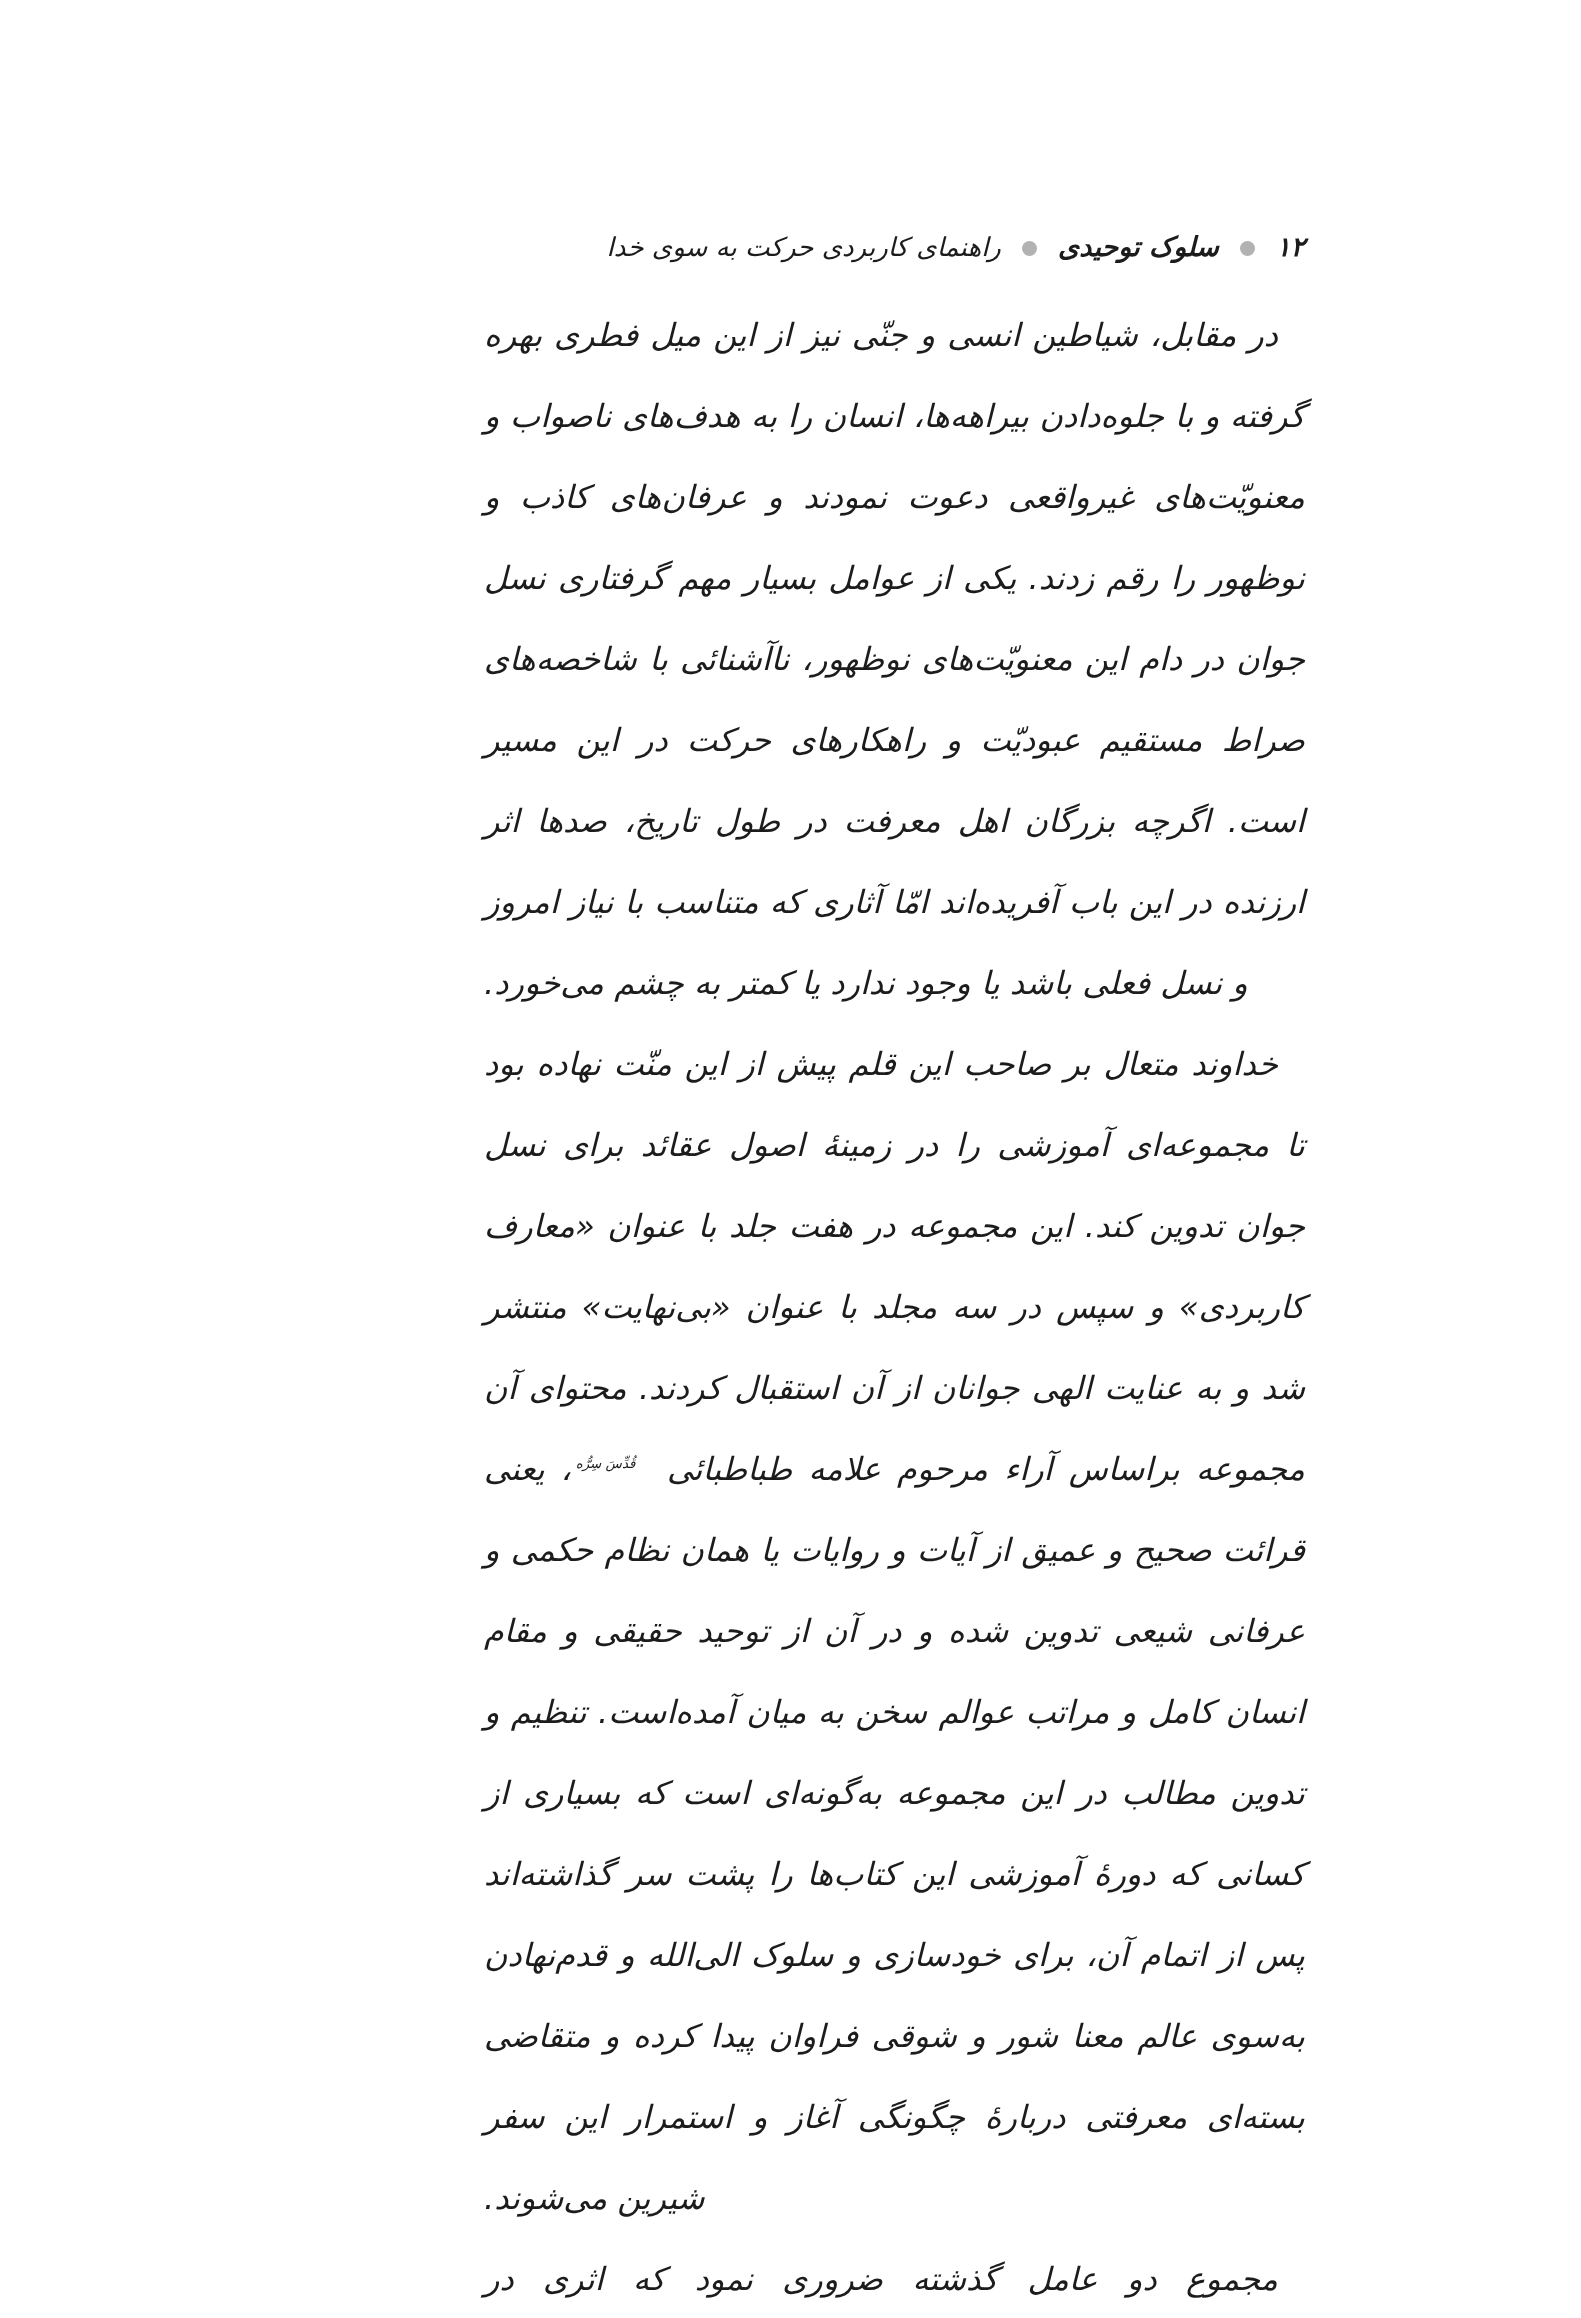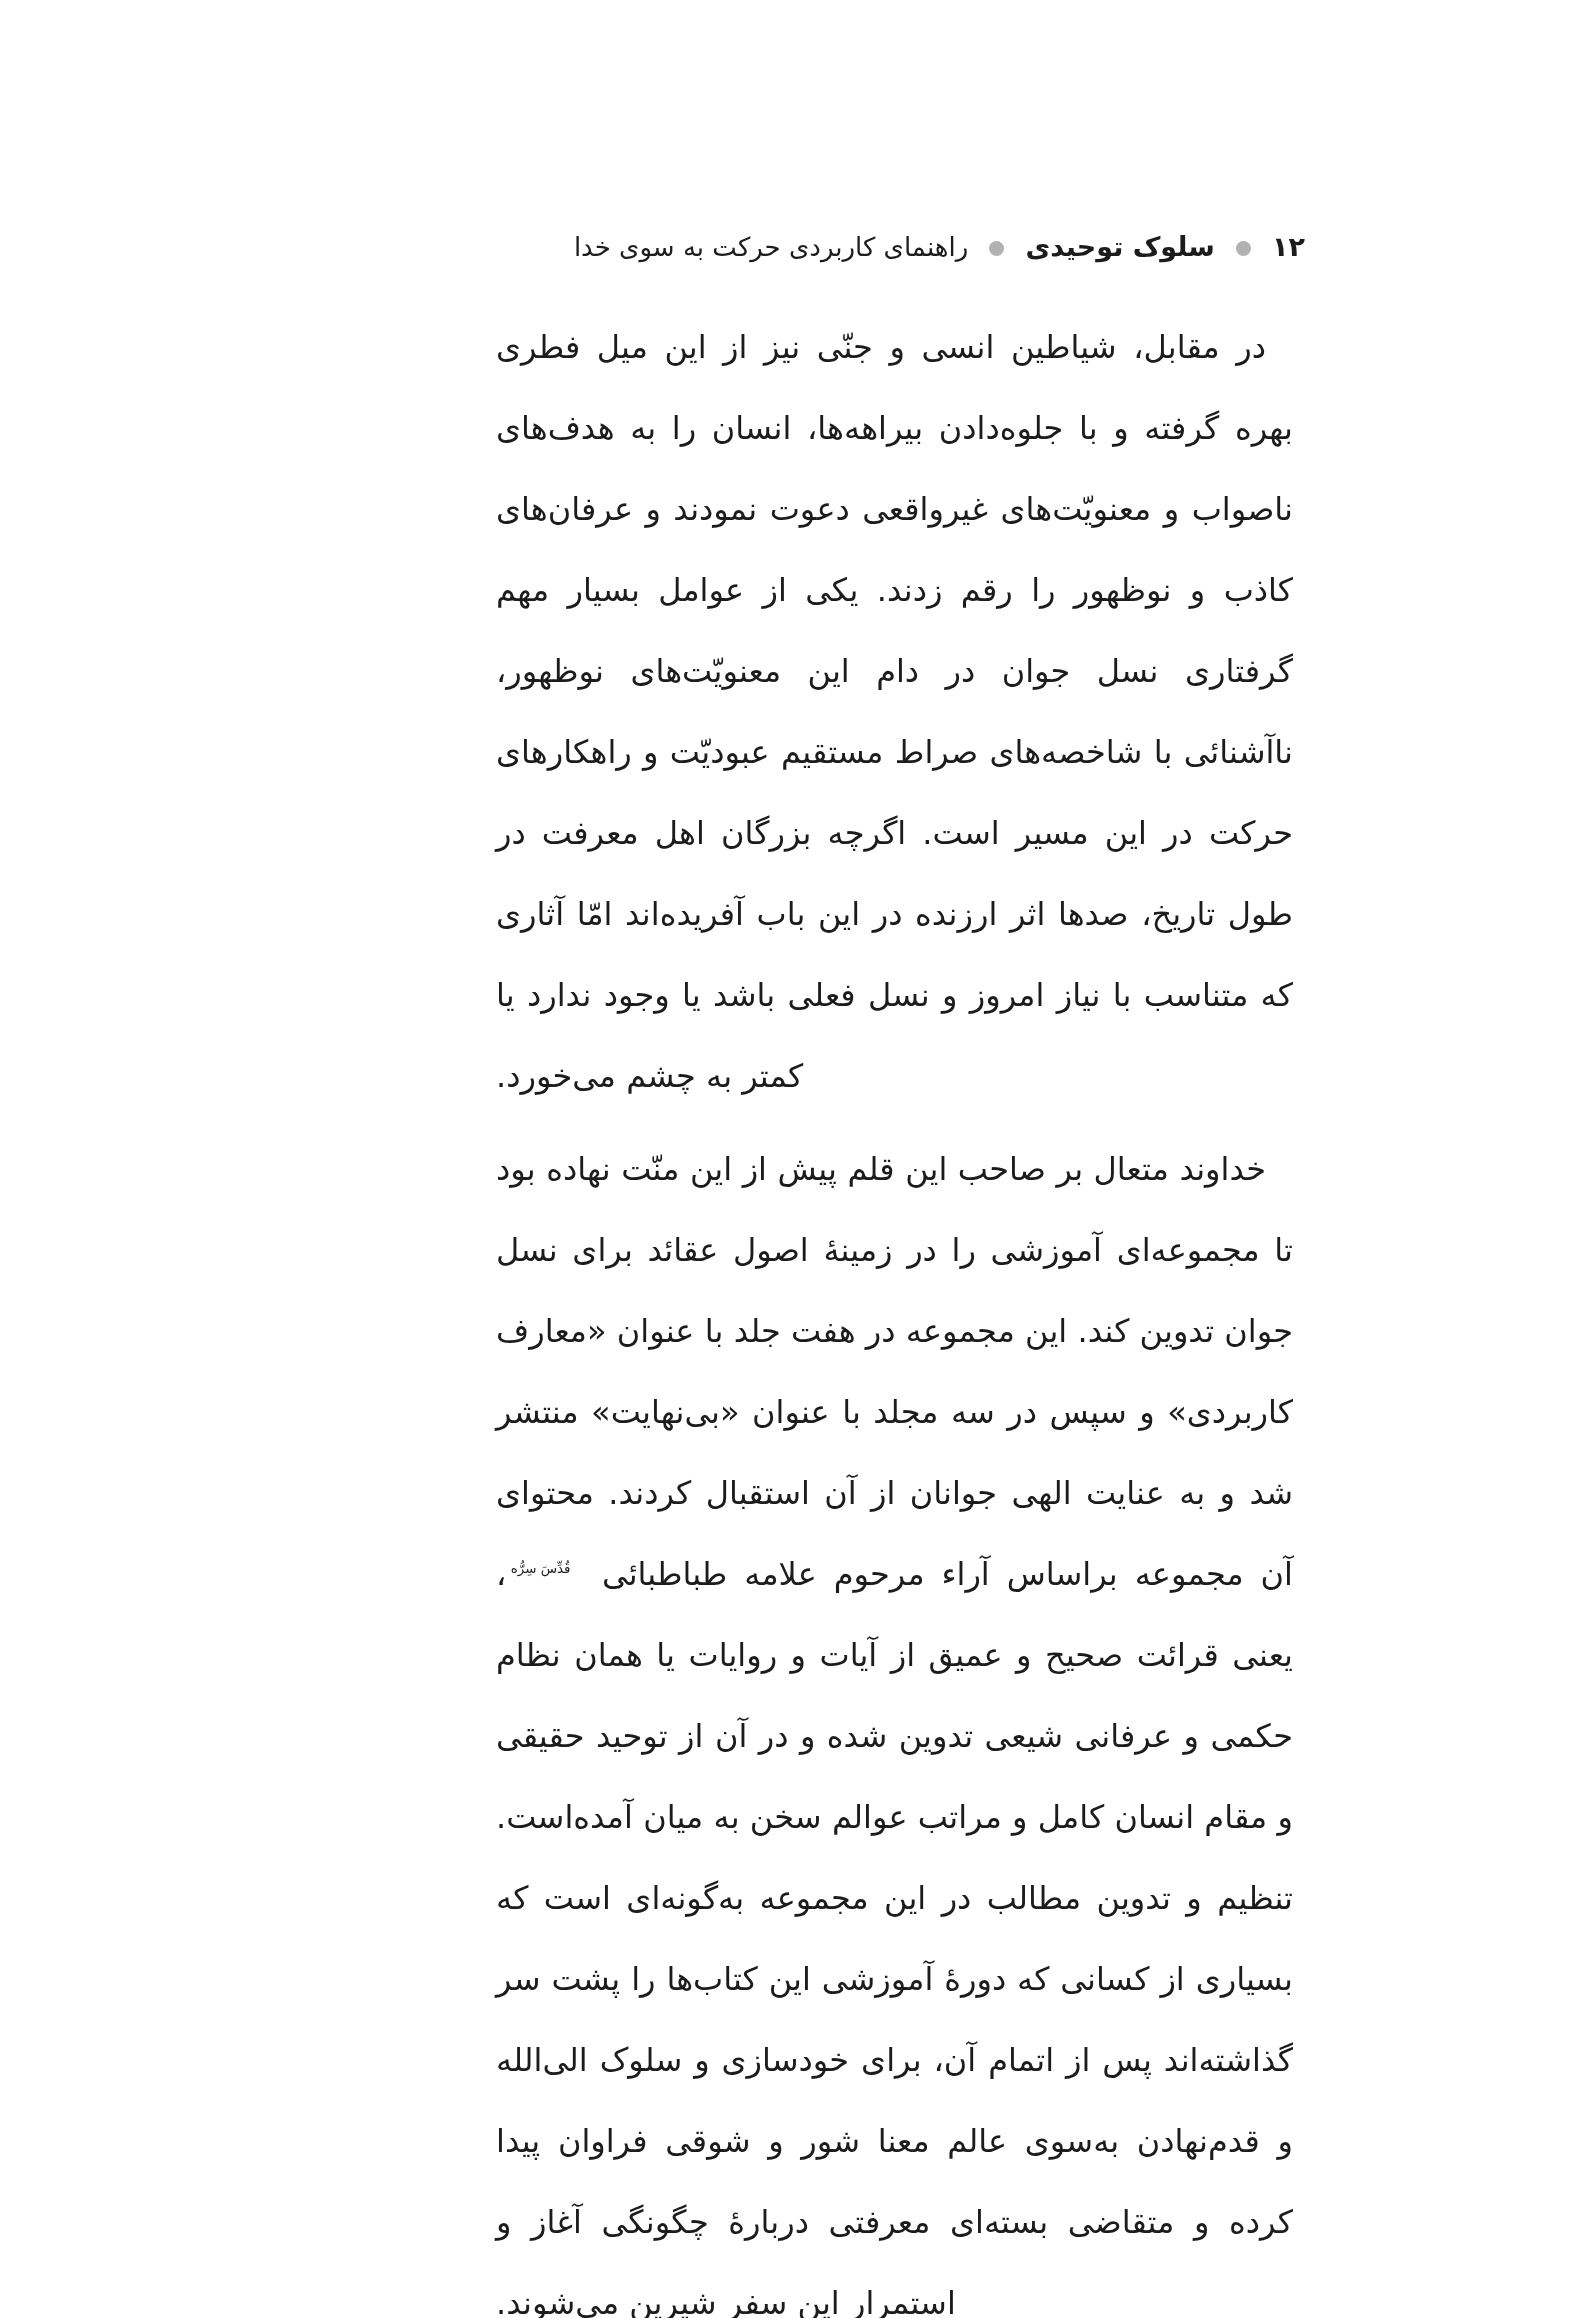--- a/index.html
+++ b/index.html
@@ -8,20 +8,21 @@
     background: #ffffff;
   }
   .page {
     position: relative;
     width: 1313px;
     height: 2319px;
     background: #ffffff;
     overflow: hidden;
     font-family: "DejaVu Sans", sans-serif;
     color: #1c1c1c;
+    font-style: italic;
   }
   .running-header {
     position: absolute;
     top: 220px;
     right: 276px;
     left: 178px;
     direction: rtl;
     text-align: right;
     white-space: nowrap;
     font-size: 27px;
@@ -52,21 +53,21 @@
     top: 295px;
     right: 276px;
     width: 821px;
     direction: rtl;
     font-size: 32px;
     line-height: 81px;
     text-align: justify;
     text-align-last: left;
   }
   .body-text p {
-    margin: 12px;
+    margin: 0;
     padding: 0;
     text-indent: 27px;
   }
   .body-text p.fill-last {
     
     text-align-last: justify;
   }
   .honorific {
     display: inline-block;
     font-size: 13.4px;

